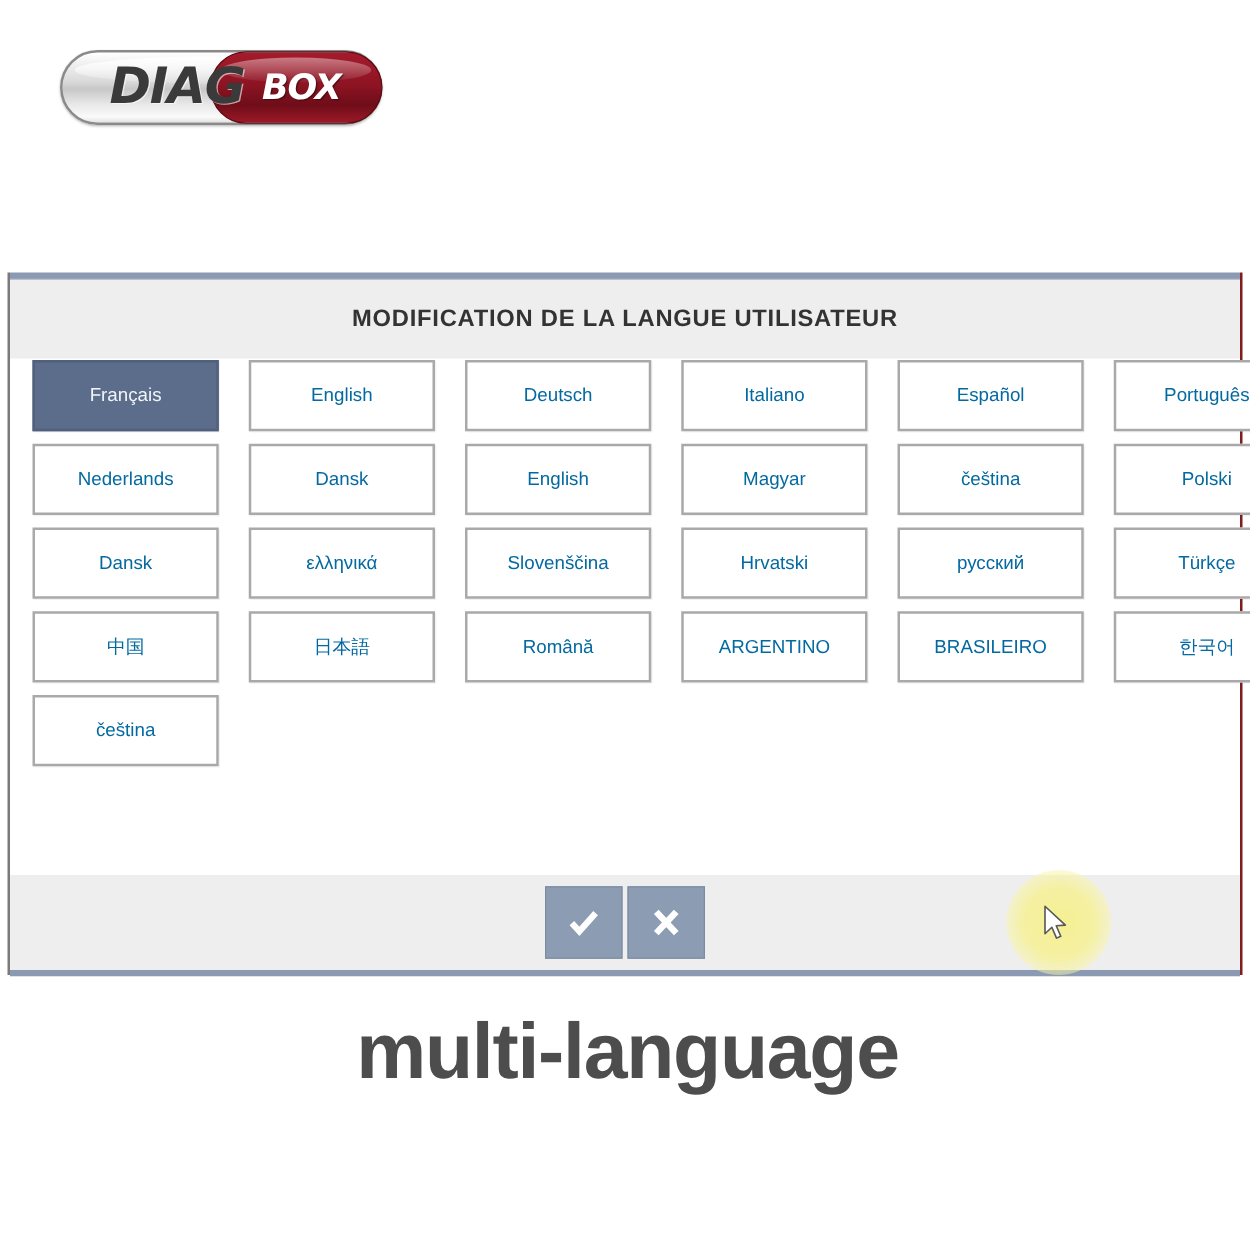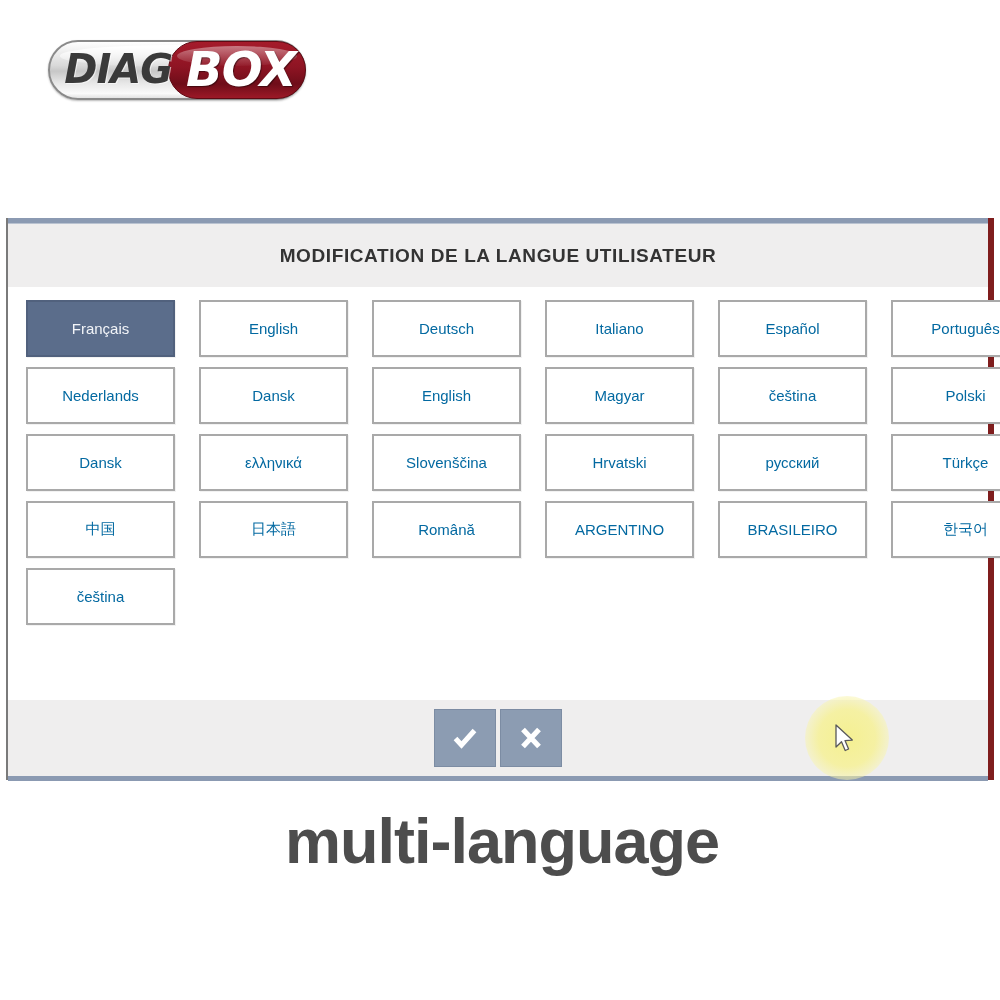--- a/index.html
+++ b/index.html
@@ -81,40 +81,40 @@
     font-size: 40px;
     font-weight: 800;
     color: #3a3a3a;
     font-family: "DejaVu Sans", sans-serif;
     text-shadow: 1px 1px 0 rgba(255,255,255,0.6);
     position: relative;
     left: -4px;
     top: -1px;
   }
   .logo-box {
-    font-size: 48px;
+    font-size: 28px;
     font-weight: 800;
     color: #ffffff;
     font-family: "DejaVu Sans", sans-serif;
     text-shadow: 1px 1px 1px rgba(0,0,0,0.45);
     position: relative;
     left: 10px;
     top: -1px;
   }
 
   
   .panel {
     position: absolute;
     left: 6px;
     top: 218px;
     width: 988px;
     height: 562px;
     background: #ffffff;
     border-left: 2px solid #7a7a7a;
-    border-right: 6px solid #7f1d1d;
+    border-right: 2px solid #7f1d1d;
     box-sizing: border-box;
   }
   .panel-topbar {
     height: 5px;
     background: #8b9ab2;
     border-bottom: 1px solid #b9c2d0;
   }
   .panel-header {
     height: 63px;
     background: #efeeee;
@@ -127,21 +127,21 @@
     font-weight: bold;
     color: #333333;
     letter-spacing: 0.6px;
     font-family: "Liberation Sans", sans-serif;
   }
 
   .panel-body {
     position: relative;
     height: 413px;
     background: #ffffff;
-    padding: 13px 18px 0 18px;
+    padding: 1px 18px 0 18px;
     box-sizing: border-box;
   }
 
   .lang-grid {
     display: grid;
     grid-template-columns: repeat(6, 149px);
     column-gap: 24px;
     row-gap: 10px;
   }
   .lang-btn {

